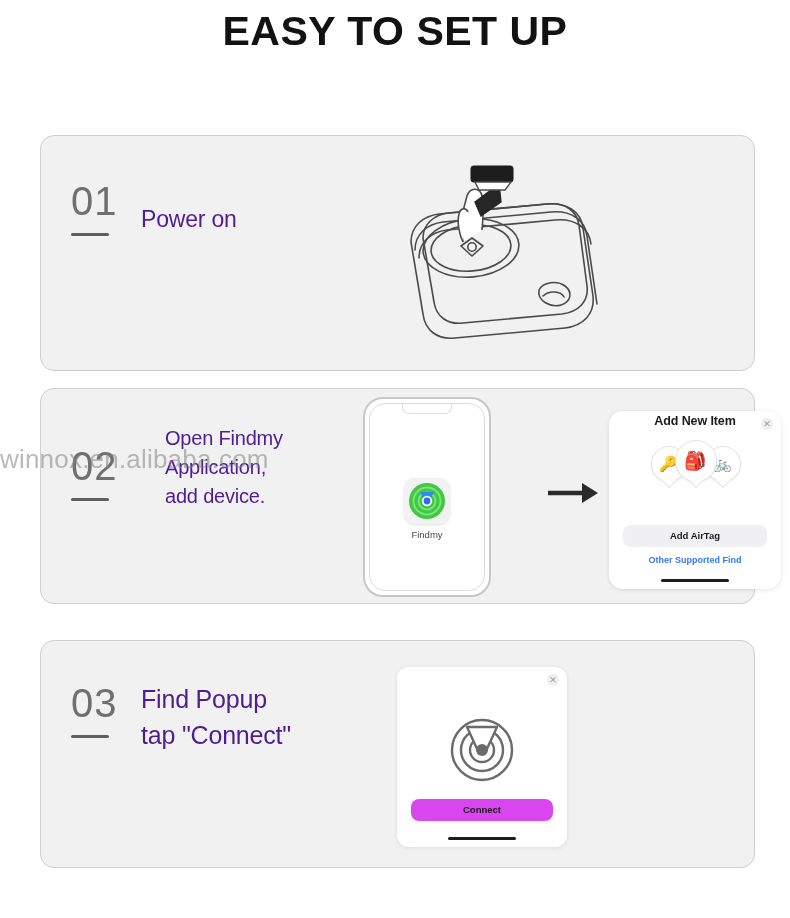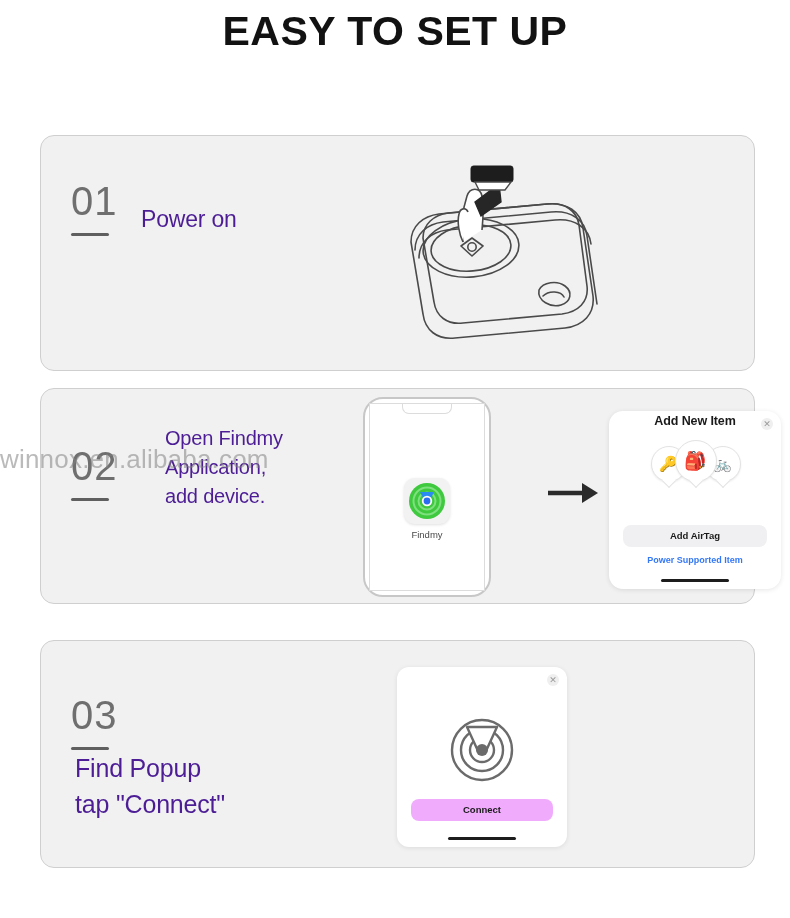--- a/index.html
+++ b/index.html
@@ -76,21 +76,21 @@
     color: #4c1d95;
     line-height: 1.45;
     margin-left: 4px;
     letter-spacing: -0.2px;
   }
   #step-1 { top: 45px; }
   #step-1 .step-text { font-size: 23px; padding-top: 22px; }
   #step-2 { top: 35px; gap: 24px; }
   #step-2 .step-text { font-size: 20px; }
   #step-2 .step-num-wrap { padding-top: 22px; }
-  #step-3 { top: 52px; flex-direction: column; }
+  #step-3 { top: 40px; }
   #step-3 .step-text { font-size: 25px; }
   #step-3 .step-num-wrap { padding-top: 2px; }
 
   
   #device-illustration {
     position: absolute;
     top: 10px;
     left: 330px;
     width: 260px;
     height: 215px;
@@ -106,21 +106,21 @@
     border: 2px solid #c7c7c7;
     border-radius: 20px;
     background: #fff;
     box-sizing: border-box;
   }
   #phone-screen {
     position: absolute;
     top: 4px; left: 4px; right: 4px; bottom: 4px;
     background: #fff;
     border: 1px solid #dcdcdc;
-    border-radius: 0;
+    border-radius: 16px;
     overflow: hidden;
   }
   #phone-notch {
     position: absolute;
     top: 0px;
     left: 50%;
     transform: translateX(-50%);
     width: 48px;
     height: 9px;
     background: #fff;
@@ -274,21 +274,21 @@
     border-radius: 12px;
     box-shadow: 0 1px 5px rgba(0,0,0,0.09);
     box-sizing: border-box;
   }
   #findmy-radar {
     position: absolute;
     top: 40px;
     left: 50%;
     transform: translateX(-50%);
   }
-  #connect-button { bottom: 26px; background: #f0abfc; }
+  #connect-button { bottom: 26px; background: #d946ef; }
 </style>
 </head>
 <body>
 
 <div class="page-title">EASY TO SET UP</div>
 
 <div class="card" id="card-1">
 
   <div class="step-block" id="step-1">
     <div class="step-num-wrap">
@@ -375,21 +375,21 @@
       </div>
       <div class="pin" id="pin-bike">
         <span>🚲</span>
       </div>
       <div class="pin" id="pin-bag">
         <span>🎒</span>
       </div>
     </div>
 
     <div class="ios-button" id="add-airtag-button">Add AirTag</div>
-    <div class="dialog-link">Power Supported Item</div>
+    <div class="dialog-link">Other Supported Find</div>
     <div class="home-bar"></div>
   </div>
 </div>
 
 <div class="card" id="card-3">
 
   <div class="step-block" id="step-3">
     <div class="step-num-wrap">
       <div class="step-num">03</div>
       <div class="step-dash"></div>

